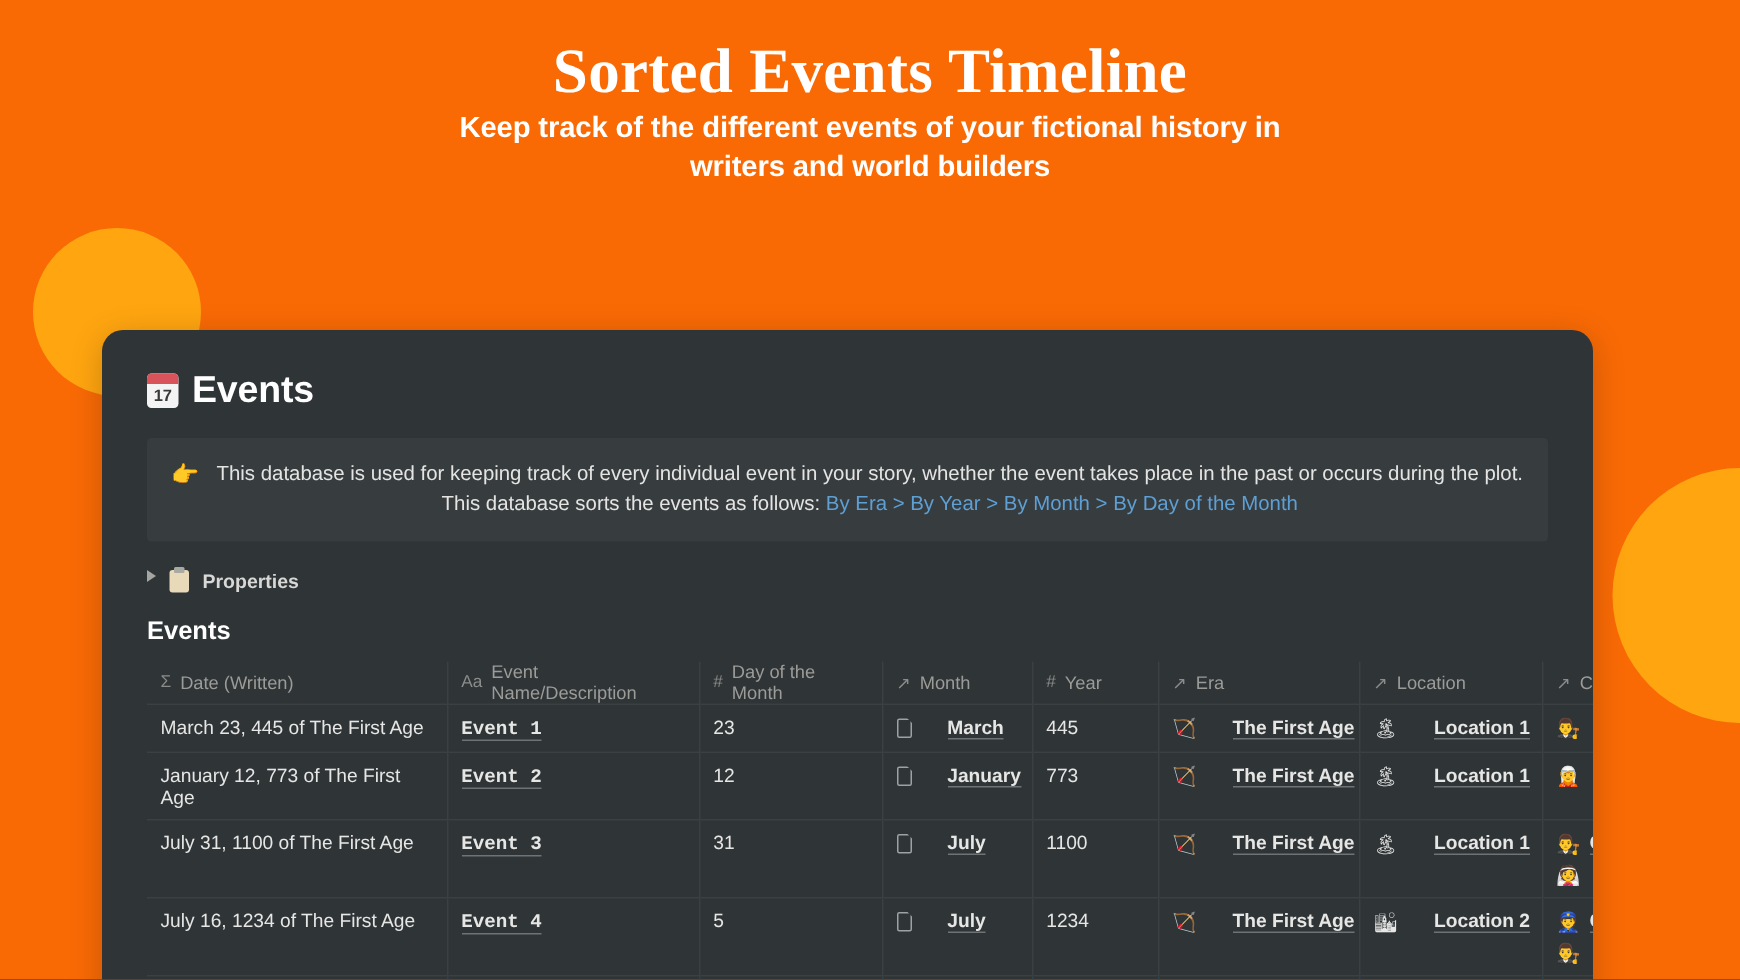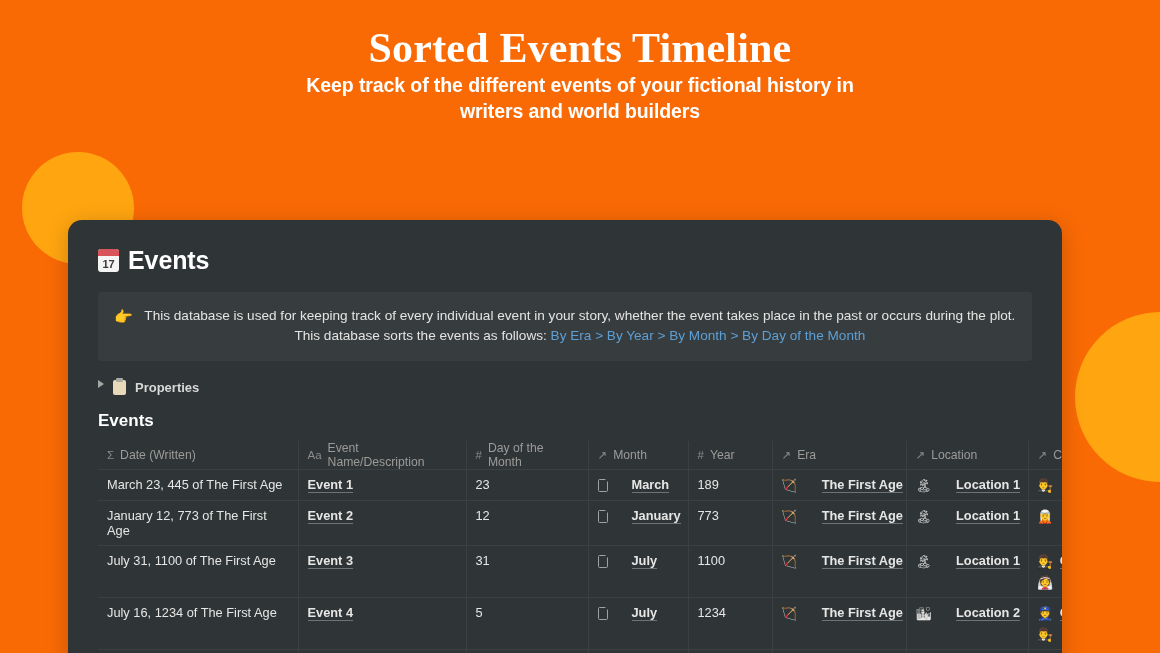--- a/index.html
+++ b/index.html
@@ -211,20 +211,21 @@
     line-height: 15px;
     white-space: nowrap;
   }
   .cellitem .ico { font-size: 13px; line-height: 15px; flex: 0 0 auto; }
 
   .evtname {
     font-weight: bold;
     border-bottom: 1px solid #6E7376;
     line-height: 15px;
     display: inline-block;
+    font-family: Liberation Mono, monospace;
   }
 
   
   .page-ico {
     width: 10px; height: 13px;
     border: 1.3px solid #9EA2A4;
     border-radius: 1.5px;
     position: relative;
     flex: 0 0 auto;
     display: inline-block;
@@ -353,21 +354,21 @@
             <tr>
               <td class="date">March 23, 445 of The First Age</td>
               <td><span class="evtname">Event 1</span></td>
               <td class="num">23</td>
               <td>
        <div class="cellitem">
          <span class="page-ico"></span>
          <span class="lbl">March</span>
        </div>
      </td>
-              <td class="num">189</td>
+              <td class="num">445</td>
               <td>
                 <div class="cellitem">
      <span class="ico">🏹</span>
      <span class="lbl">The First Age</span>
    </div>
               </td>
               <td>
                 <div class="cellitem">
      <span class="ico">🏝</span>
      <span class="lbl">Location 1</span>

